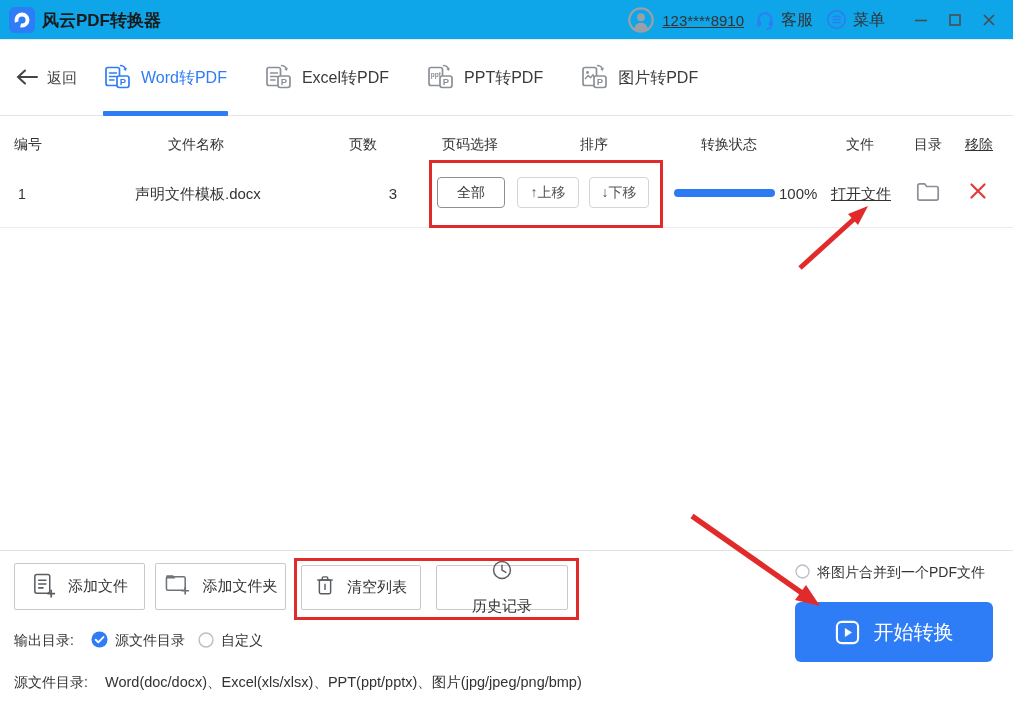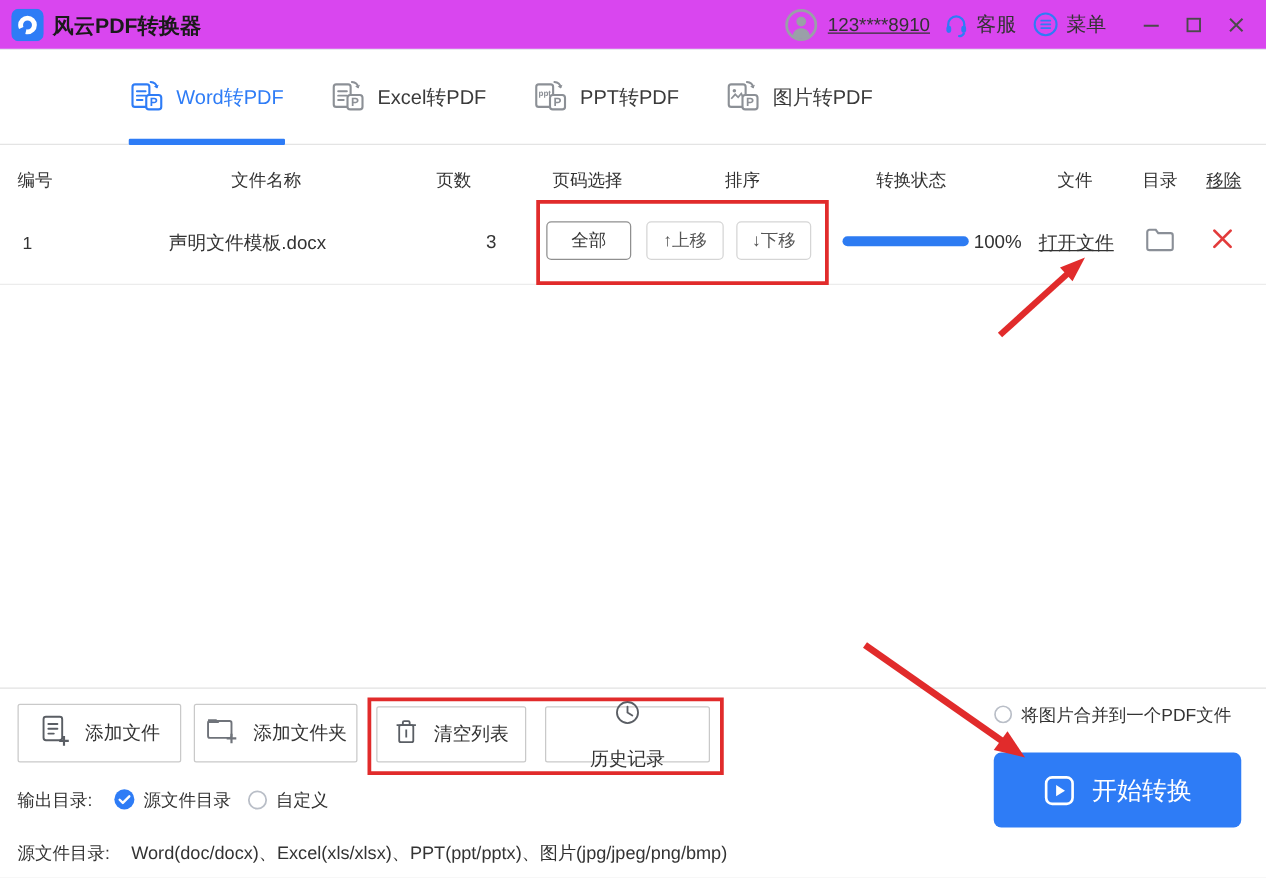--- a/index.html
+++ b/index.html
@@ -5,21 +5,21 @@
   * { margin:0; padding:0; box-sizing:border-box; }
   html,body { background:#f2f2f2; }
   #app {
     position:relative; width:1013px; height:702px; background:#fff;
     font-family:"Liberation Sans","DejaVu Sans",sans-serif; color:#333;
     overflow:hidden; margin:0 auto;
   }
 
   
   .titlebar { position:absolute; left:0; top:0; width:1013px; height:40px;
-    border-bottom:1px solid #e6e9ee; background:#d946ef; }
+    border-bottom:1px solid #e6e9ee; background:#0ea5e9; }
   .logo { position:absolute; left:9px; top:7px; width:26px; height:26px; }
   .app-title { position:absolute; left:42px; top:9px; font-size:17px; font-weight:bold; color:#1a1a1a; }
   .tb-cluster { position:absolute; right:128px; top:0; height:40px; display:flex; align-items:center; }
   .avatar { width:26px; height:26px; margin-right:8px; }
   .account { font-size:15px; color:#333; text-decoration:underline; margin-right:10px; cursor:pointer; }
   .tb-ic { width:22px; height:22px; margin-right:5px; }
   .tb-txt { font-size:16px; color:#333; margin-right:13px; cursor:pointer; }
   .tb-txt:last-child { margin-right:0; }
   .win { position:absolute; top:13px; width:14px; height:14px; cursor:pointer; }
   .win.min { right:85px; } .win.max { right:51px; } .win.close { right:17px; }
@@ -135,20 +135,28 @@
         </svg>
     </span>
     <span class="win close">
       <svg width="14" height="14" viewBox="0 0 14 14">
           <path d="M2 2l10 10M12 2L2 12" stroke="#4a4a4a" stroke-width="1.6"></path>
         </svg>
     </span>
   </div>
 
   <div class="tabbar">
+    <div class="back">
+      <span>
+        <svg width="22" height="16" viewBox="0 0 22 16" fill="none" stroke="#444" stroke-width="2" stroke-linecap="round">
+          <path d="M9 1.5L2 8l7 6.5M2.4 8H21"></path>
+        </svg>
+      </span>
+      <span>返回</span>
+    </div>
 
     <div class="tabs">
       <div class="tab active">
         <span>
           <svg width="27" height="27" viewBox="0 0 27 27" fill="none">
             <rect x="2" y="4.5" width="13.5" height="18" rx="2" stroke="#2e7cf6" stroke-width="1.7"></rect>
             <path d="M5.5 10h7M5.5 13.5h7M5.5 17h4.5" stroke="#2e7cf6" stroke-width="1.5" stroke-linecap="round"></path>
             <path d="M16.5 2.6c2.8.3 4.6 1.7 5 4.1" stroke="#2e7cf6" stroke-width="1.5" fill="none" stroke-linecap="round"></path>
             <path d="M23 4.8l-1.3 3-2.6-1.7z" fill="#2e7cf6"></path>
             <rect x="13" y="13" width="12" height="11.5" rx="2.2" fill="#fff" stroke="#2e7cf6" stroke-width="1.7"></rect>
@@ -194,21 +202,21 @@
             <rect x="13" y="13" width="12" height="11.5" rx="2.2" fill="#fff" stroke="#8c9096" stroke-width="1.7"></rect>
             <text x="19" y="22" text-anchor="middle" font-size="9.5" font-weight="bold" fill="#8c9096" font-family="Liberation Sans,sans-serif">P</text>
           </svg>
         </span>
         <span>图片转PDF</span>
       </div>
     </div>
   </div>
 
   <span class="thead-cell" style="left:14px;width:40px;">编号</span>
-  <span class="thead-cell" style="left:123px;width:180px;text-align:center;">文件名称</span>
+  <span class="thead-cell" style="left:106px;width:180px;text-align:center;">文件名称</span>
   <span class="thead-cell" style="left:349px;width:56px;text-align:left;">页数</span>
   <span class="thead-cell" style="left:428px;width:84px;text-align:center;">页码选择</span>
   <span class="thead-cell" style="left:550px;width:88px;text-align:center;">排序</span>
   <span class="thead-cell" style="left:685px;width:88px;text-align:center;">转换状态</span>
   <span class="thead-cell" style="left:832px;width:56px;text-align:center;">文件</span>
   <span class="thead-cell" style="left:900px;width:56px;text-align:center;">目录</span>
   <span class="thead-cell" style="left:951px;width:56px;text-align:center;text-decoration:underline;">移除</span>
 
   <div class="trow"></div>
   <span class="tcell" style="left:14px;top:186px;width:16px;text-align:center;">1</span>

